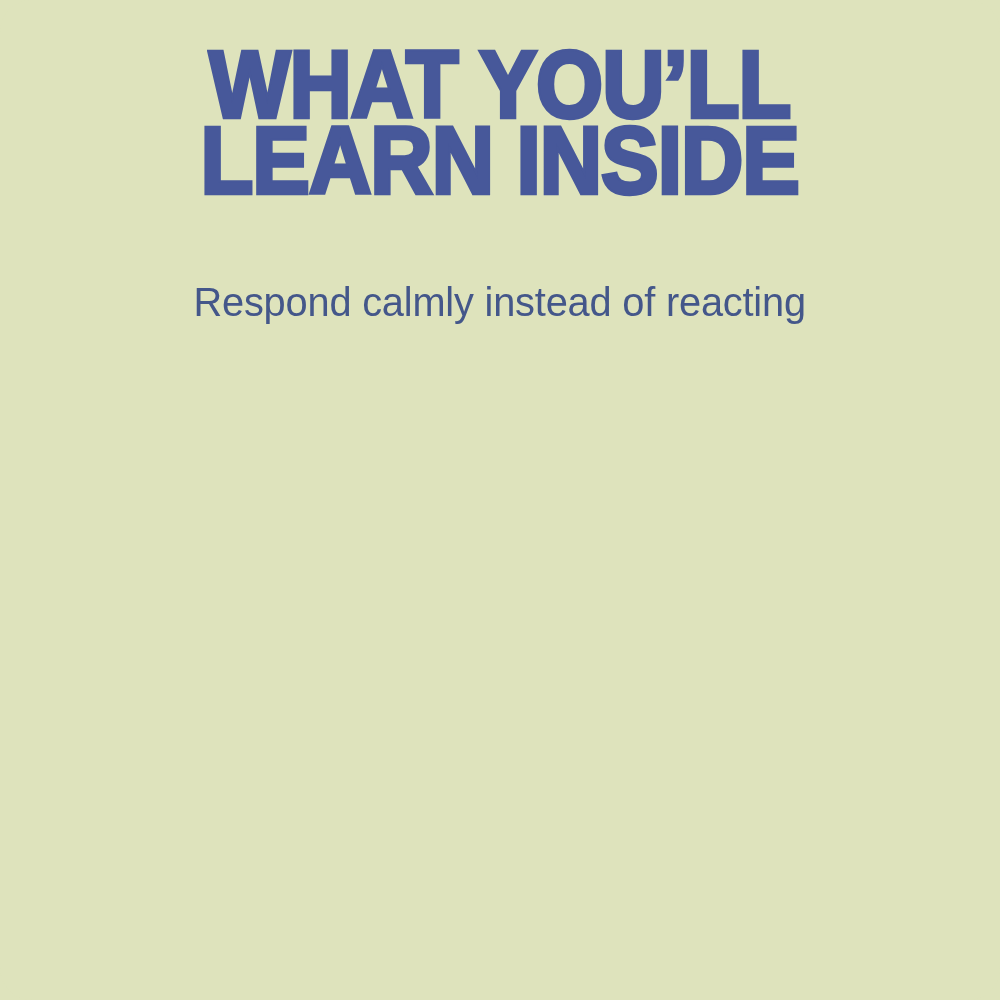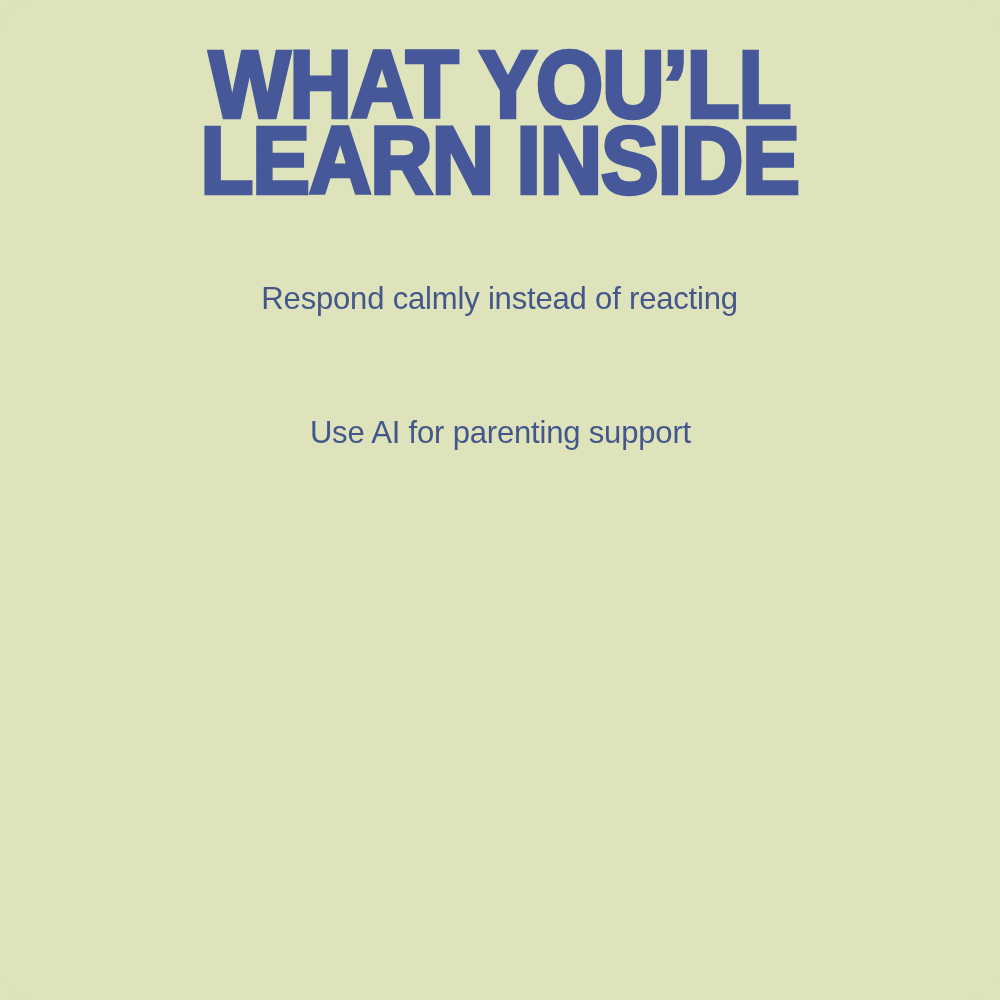--- a/index.html
+++ b/index.html
@@ -64,21 +64,21 @@
     flex-direction: column;
     align-items: center;
   }
 
   .benefit-item {
     width: 100%;
     text-align: center;
     color: #44578a;
     font-family: "Liberation Sans", sans-serif;
     font-weight: normal;
-    font-size: 32px;
+    font-size: 41px;
     line-height: 1;
     height: 134px;
     letter-spacing: -0.2px;
     white-space: nowrap;
   }
 
   .benefit-item span {
     display: inline-block;
     transform: scaleX(0.97);
     transform-origin: center center;
@@ -91,18 +91,15 @@
 
   <h1 class="heading">
     <span class="heading-line heading-line-1">WHAT YOU’LL</span>
     <span class="heading-line heading-line-2">LEARN INSIDE</span>
   </h1>
 
   <div class="benefits">
     <div class="benefit-item">
       <span>Respond calmly instead of reacting</span>
     </div>
-    <div class="benefit-item">
-      <span>Use AI for parenting support</span>
-    </div>
   </div>
 
 </div>
 
 </body></html>

